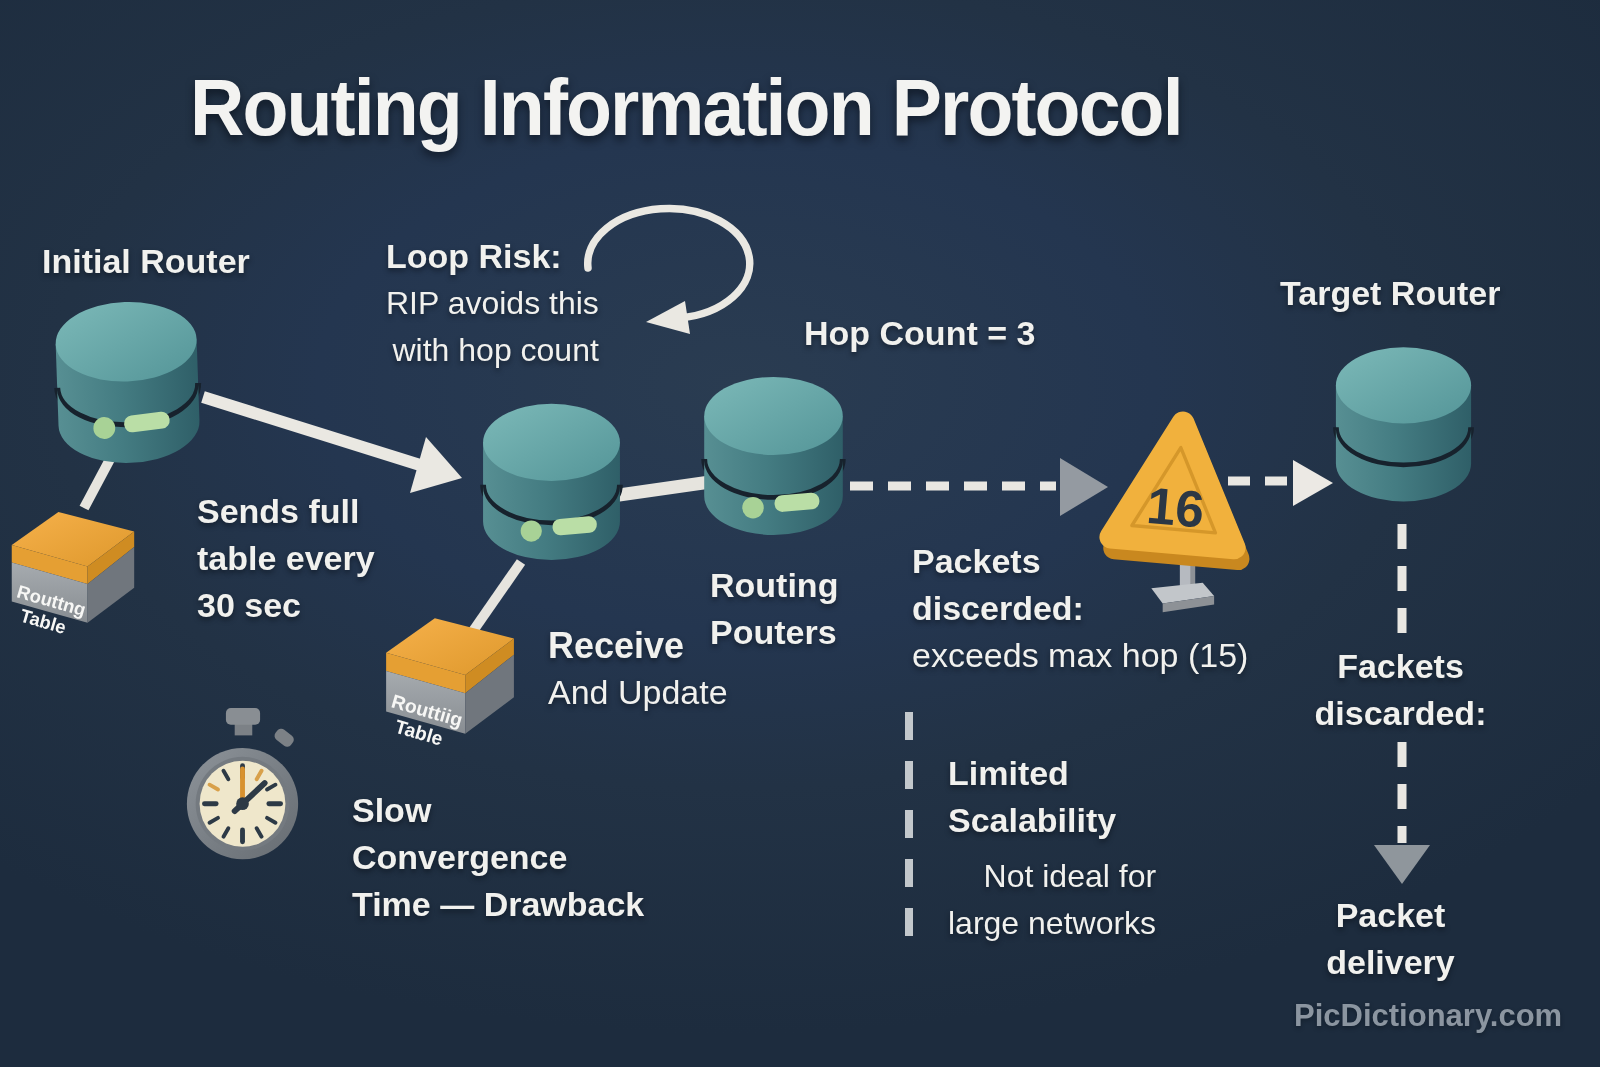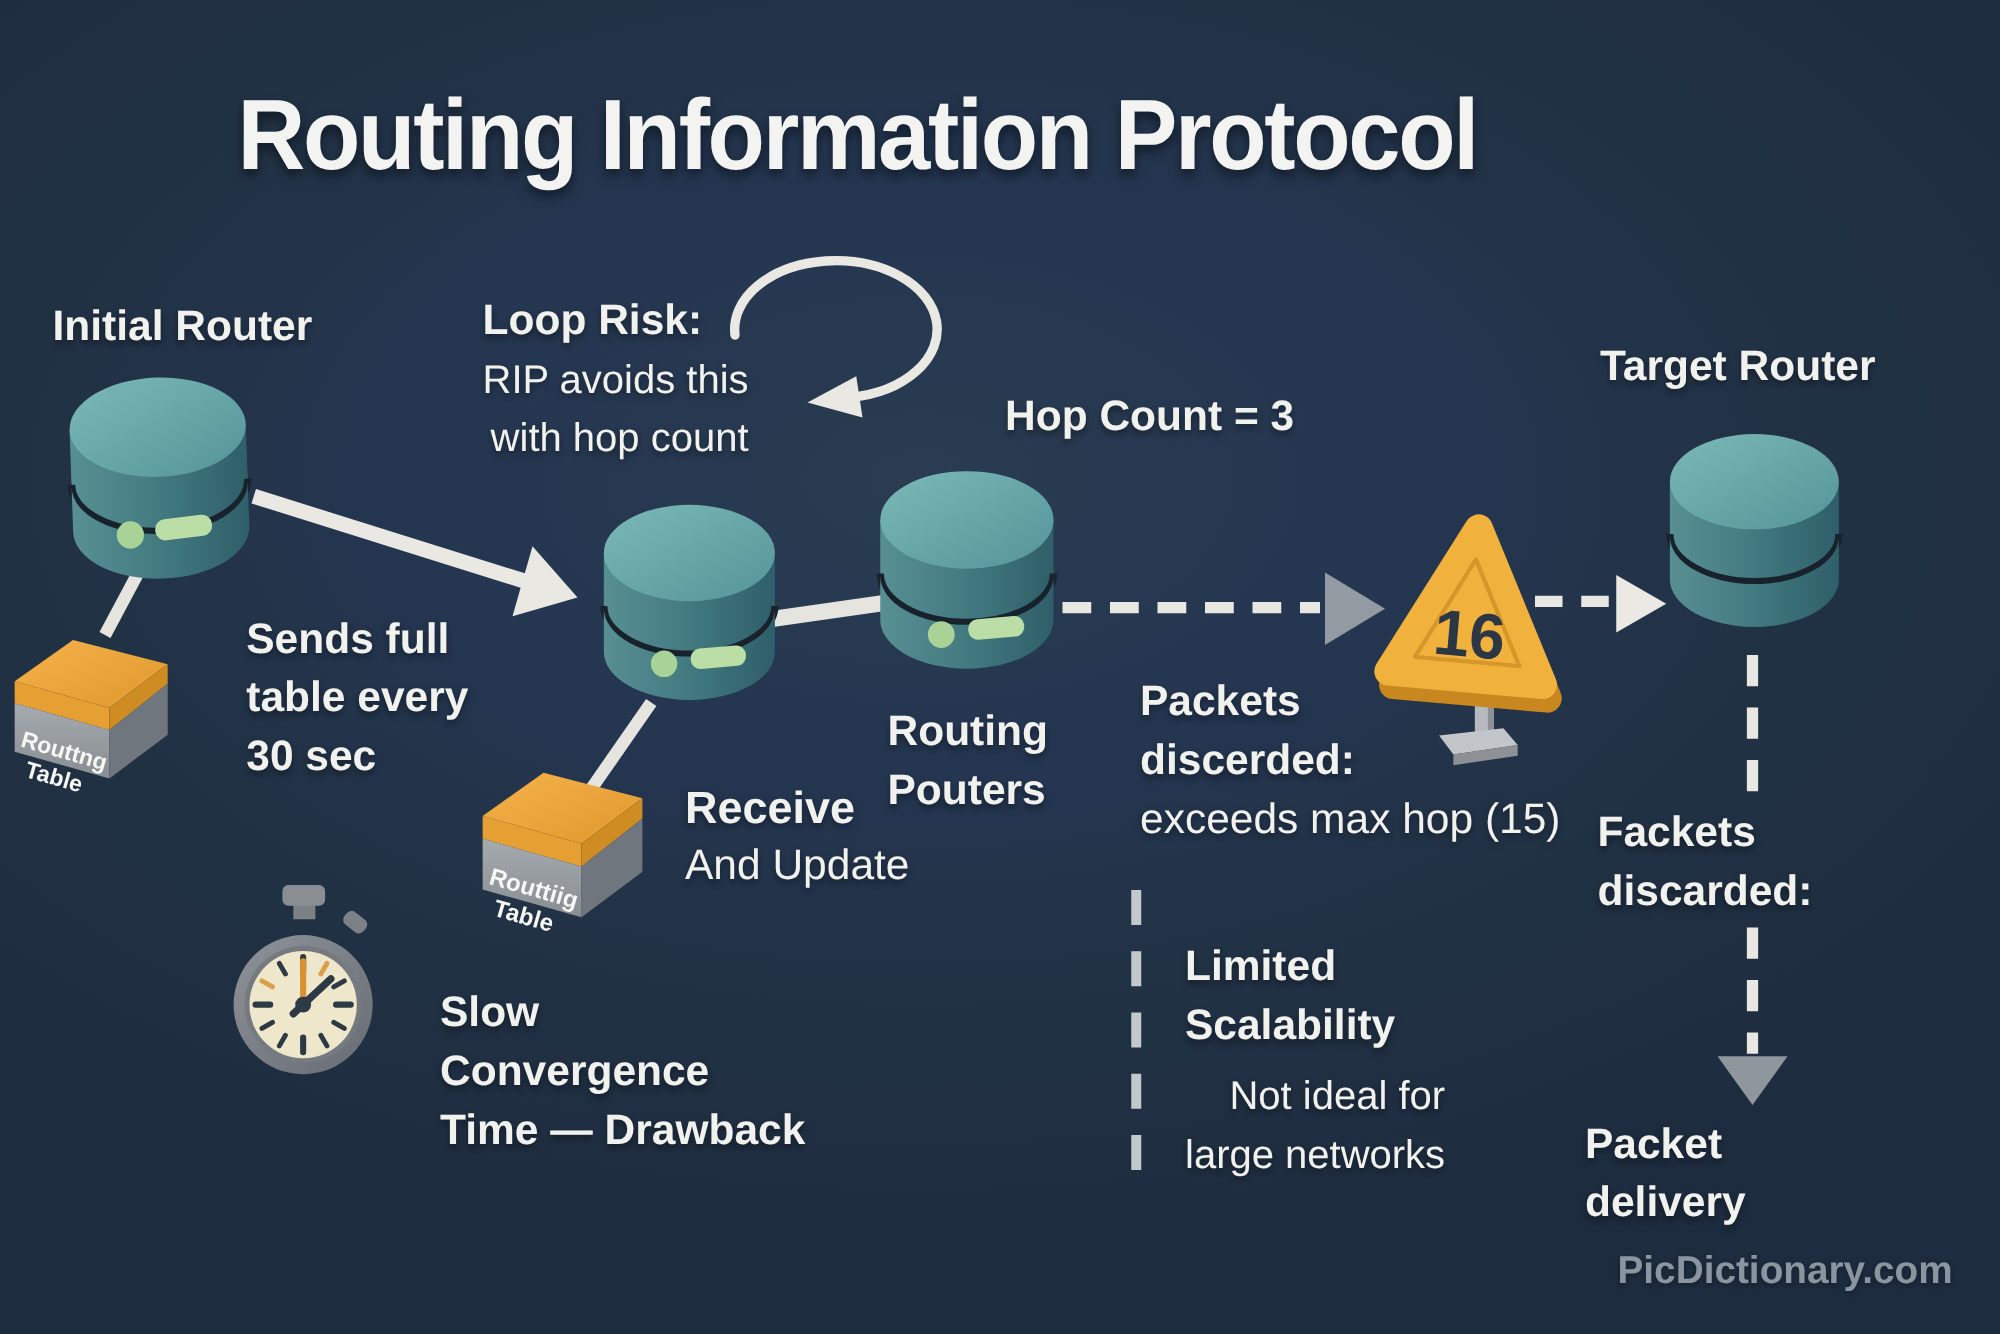--- a/index.html
+++ b/index.html
@@ -4,21 +4,21 @@
 <style>
   html,body{margin:0;padding:0;background:#16202c;}
   #stage{
     position:relative;width:1600px;height:1067px;overflow:hidden;
     background:radial-gradient(1100px 650px at 46% 36%, #2a3c51 0%, #243650 38%, #223245 62%, #1d2c3e 100%);
     font-family:"Liberation Sans", sans-serif;color:#f1f1ee;
   }
   .abs{position:absolute;}
   .lbl{font-weight:700;font-size:34px;line-height:47px;text-shadow:0 3px 5px rgba(8,14,22,.5);white-space:nowrap;}
   .txt{font-weight:400;font-size:32px;line-height:47px;text-shadow:0 3px 5px rgba(8,14,22,.5);white-space:nowrap;text-align:right;}
-  .ctr{}
+  .ctr{text-align:center;}
   #title{
     left:190px;top:62px;font-size:80px;font-weight:700;letter-spacing:-2px;
     transform:scaleX(.94);transform-origin:left center;color:#f3f3f1;
     text-shadow:0 5px 9px rgba(6,12,20,.6);white-space:nowrap;
   }
   #watermark{left:1294px;top:998px;font-size:31px;font-weight:700;color:#8b95a0;text-shadow:0 2px 4px rgba(8,14,22,.4);}
   svg{display:block;overflow:visible;}
 </style>
 </head>
 <body>

